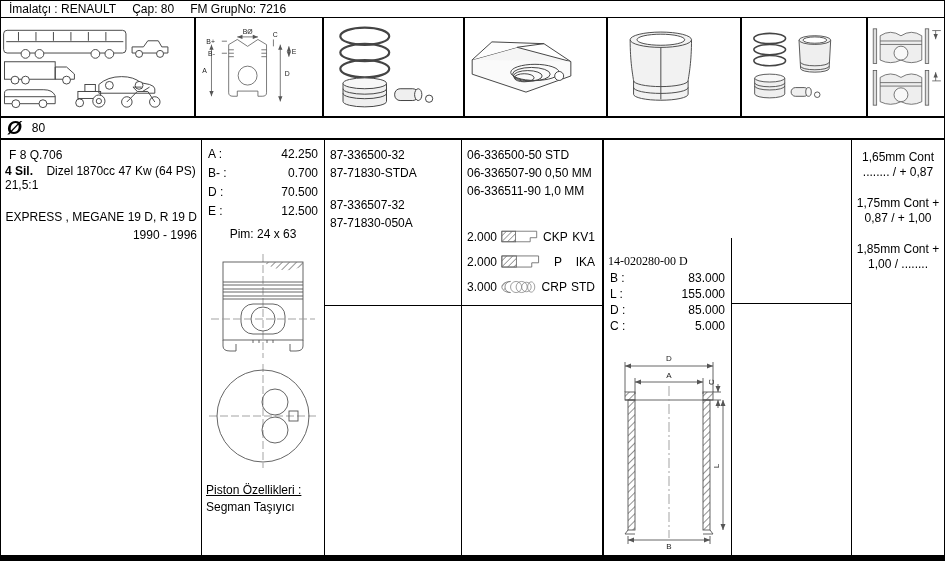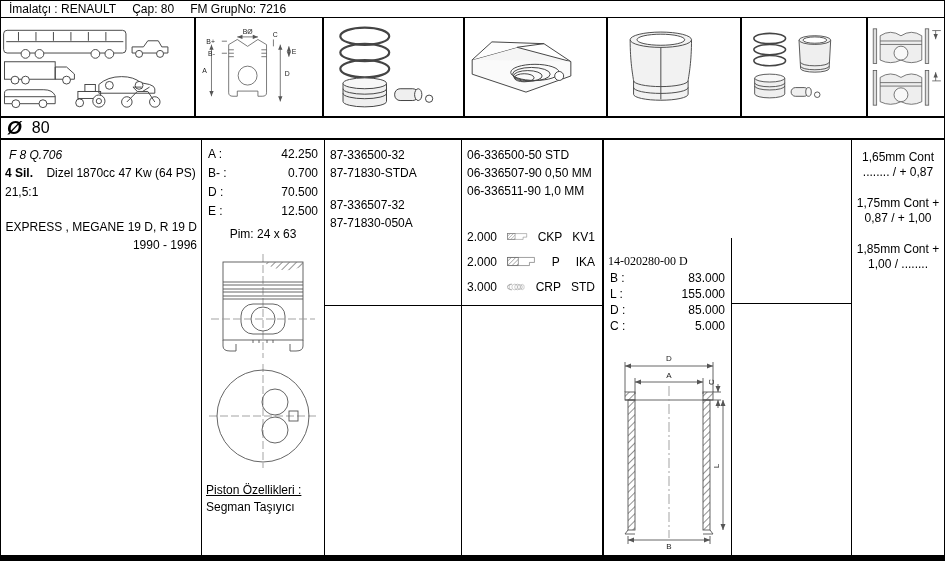--- a/index.html
+++ b/index.html
@@ -13,42 +13,42 @@
     display:flex;align-items:center;gap:16px;padding:0 8px;white-space:pre;}
   
   .iconrow{height:98px;display:flex;gap:25px;}
   .iconcell{box-sizing:border-box;display:flex;align-items:center;justify-content:center;overflow:hidden;}
   .iconcell + .iconcell{border-left:2px solid #000;}
   .w1{width:200px}.w2{width:123px}.w3{width:137px}.w4{width:141px}.w5{width:129px}.w6{width:120px}.w7{width:93px}
   
   .diarow{height:24px;box-sizing:border-box;border-top:2px solid #000;border-bottom:2px solid #000;
     display:flex;align-items:center;padding:0 6px;}
   .dia-sym{font-size:19px;font-weight:bold;font-style:italic;line-height:18px;}
-  .dia-val{margin-left:10px;font-size:16px;}
+  .dia-val{margin-left:10px;font-size:12px;}
   
   .mainrow{flex:1;display:flex;position:relative;}
   .col{box-sizing:border-box;overflow:hidden;}
   .col1{width:200px;padding:6px 4px 0;}
   .col2{width:123px;border-left:1px solid #000;padding:5px 4px 0;display:flex;flex-direction:column;}
   .col3{width:137px;border-left:1px solid #000;display:flex;flex-direction:column;}
   .col4{width:141px;border-left:1px solid #000;display:flex;flex-direction:column;}
   .col5{width:129px;border-left:2px solid #000;padding:112px 4px 0;}
   .col6{width:120px;position:relative;}
   .col7{width:93px;border-left:1px solid #000;padding-top:10px;text-align:center;}
   .sec-upper{height:165px;box-sizing:border-box;padding:6px 5px 0;display:flex;flex-direction:column;}
   .sec-lower{flex:1;border-top:1px solid #000;}
   .line{line-height:18px;white-space:nowrap;}
   .gap14{height:14px;}
   .dimrow{display:flex;justify-content:space-between;line-height:19px;padding:0 2px;}
   .pim{text-align:center;margin-top:6px;line-height:15px;}
   .features{margin-top:12px;line-height:17px;}
   .features .title{text-decoration:underline;}
   .apps{margin-top:16px;text-align:right;line-height:18px;}
   .ringrows{margin-top:auto;padding-bottom:6px;}
-  .ringrow{display:flex;align-items:center;height:25px;gap:10px;}
+  .ringrow{display:flex;align-items:center;height:25px;gap:4px;}
   .ring-size{width:33px;}
   .ring-code{width:32px;text-align:center;}
   .ring-type{flex:1;text-align:right;padding-right:2px;}
   .liner-dimrow{display:flex;justify-content:space-between;line-height:16px;padding:0 2px;}
   .liner-part{line-height:18px;white-space:nowrap;font-family:Liberation Serif, serif;}
   .cont-group{margin-bottom:16px;line-height:15px;}
   .v-div{position:absolute;left:0;top:98px;bottom:0;width:1px;background:#000;}
   .h-div{position:absolute;left:0;right:0;top:163px;height:1px;background:#000;}
   .botbar{height:5px;background:#000;}
   svg{display:block;}
@@ -248,22 +248,22 @@
   </div>
 
   <div class="diarow">
     <span class="dia-sym">Ø</span>
     <span class="dia-val">80</span>
   </div>
 
   <div class="mainrow">
 
     <div class="col col1">
-      <div class="line" style="padding-left:4px;font-style:italic;">F 8 Q.706</div>
-      <div style="line-height:19px;">
+      <div class="line" style="padding-left:4px;">F 8 Q.706</div>
+      <div style="line-height:14px;">
         <b>4 Sil.</b>
         <span>&nbsp;&nbsp;</span>
         <span>Dizel 1870cc 47 Kw (64 PS) 21,5:1</span>
       </div>
       <div class="apps">
         <div>EXPRESS , MEGANE 19 D, R 19 D</div>
         <div>1990 - 1996</div>
       </div>
     </div>
 

